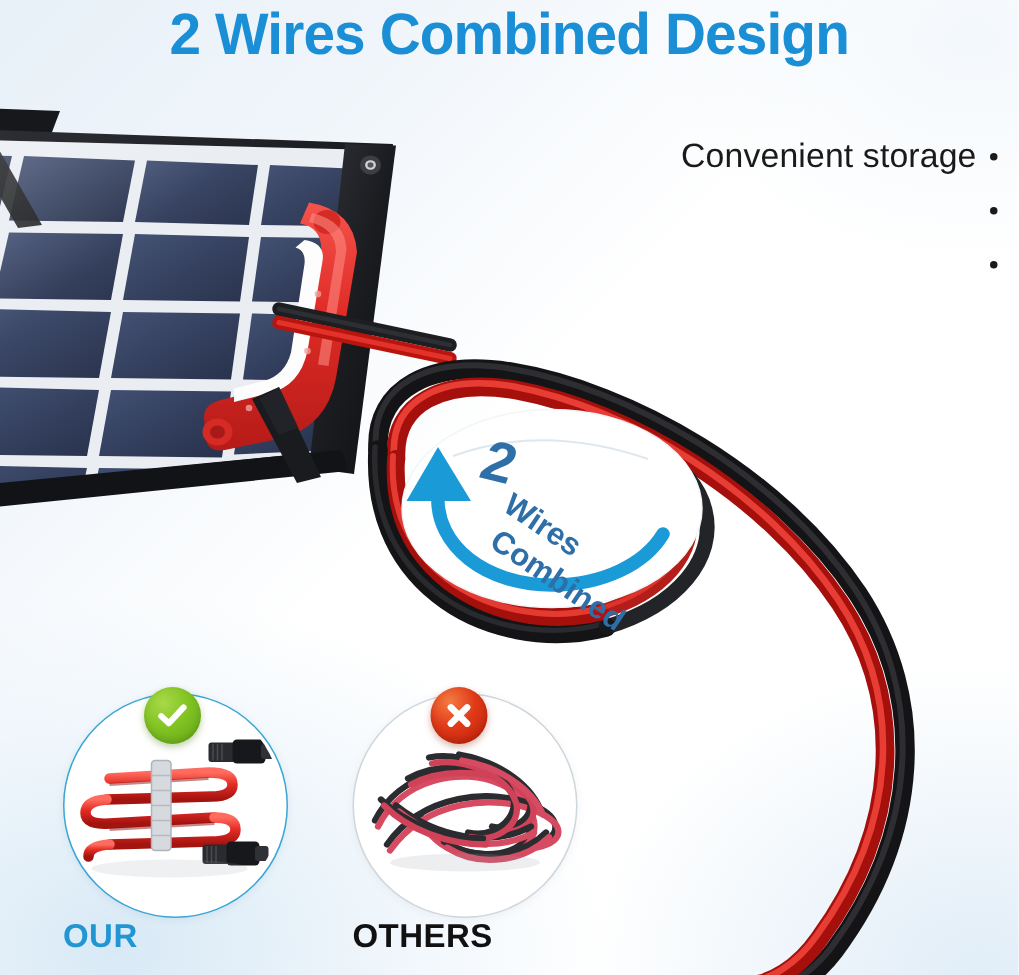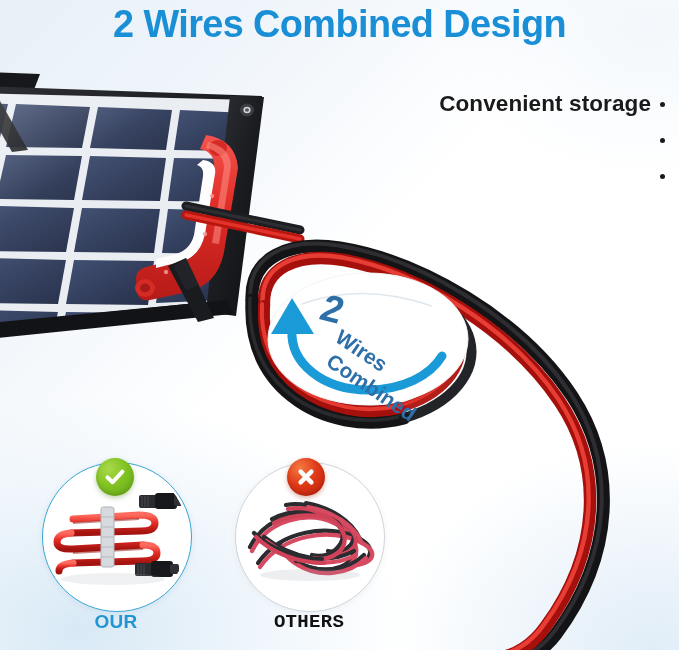--- a/index.html
+++ b/index.html
@@ -38,21 +38,21 @@
     transform:scaleX(.97);
   }
 
   
   #bullets{
     position:absolute;right:33px;top:86px;
     text-align:right;
   }
   .bullet-row{
     font-size:22.5px;line-height:36px;
-    color:#1a1a1a;font-weight:700;
+    color:#1a1a1a;font-weight:400;
     white-space:nowrap;letter-spacing:.1px;
   }
   .bullet-dot{
     display:inline-block;width:5px;height:5px;border-radius:50%;
     background:#1a1a1a;vertical-align:middle;margin-left:9px;
     margin-bottom:2px;
   }
 
   
   .cmp-circle{
@@ -62,25 +62,25 @@
     left:42px;top:462px;width:148px;height:148px;
     border:1.4px solid #3aa6d4;
     box-shadow:0 1px 6px rgba(60,110,150,.10);
   }
   #cmp-others-circle{
     left:235px;top:462px;width:148px;height:148px;
     border:1.2px solid #cfd6dc;
     box-shadow:0 1px 6px rgba(90,100,110,.08);
   }
   .cmp-label{
-    position:absolute;width:148px;text-align:center;
-    font-size:19px;font-weight:700;letter-spacing:.3px;
+    position:absolute;width:148px;text-align:left;
+    font-size:22px;font-weight:700;letter-spacing:.3px;
   }
   #cmp-our-label{left:42px;top:611px;color:#2196D3;}
-  #cmp-others-label{left:235px;top:611px;color:#111111;font-family:Liberation Mono, monospace;}
+  #cmp-others-label{left:235px;top:611px;color:#111111;}
 
   .badge{
     position:absolute;width:38px;height:38px;border-radius:50%;
     display:flex;align-items:center;justify-content:center;
     z-index:7;
   }
   #badge-check{
     left:96px;top:458px;
     background:radial-gradient(circle at 34% 28%, #a9d94a 0%, #84c524 42%, #5fa315 100%);
     box-shadow:0 2px 5px rgba(70,120,20,.35), inset 0 -2px 4px rgba(0,0,0,.12);

